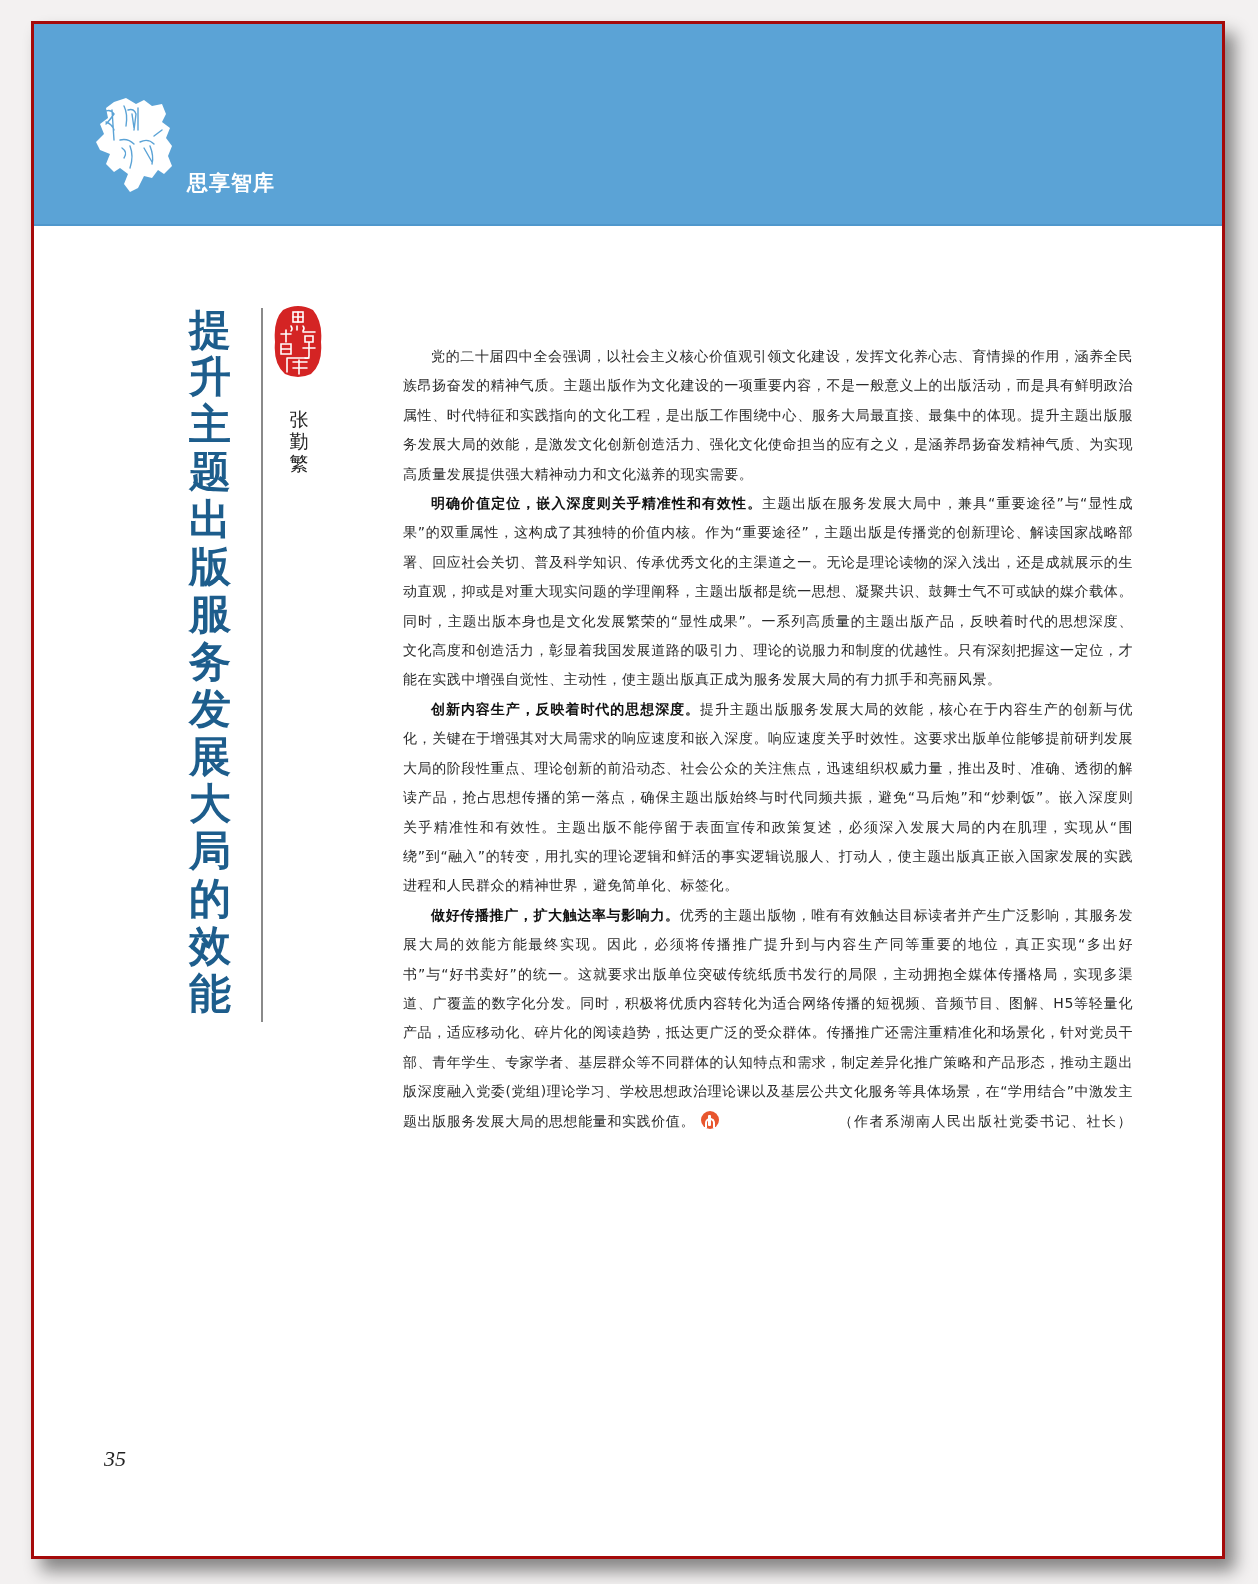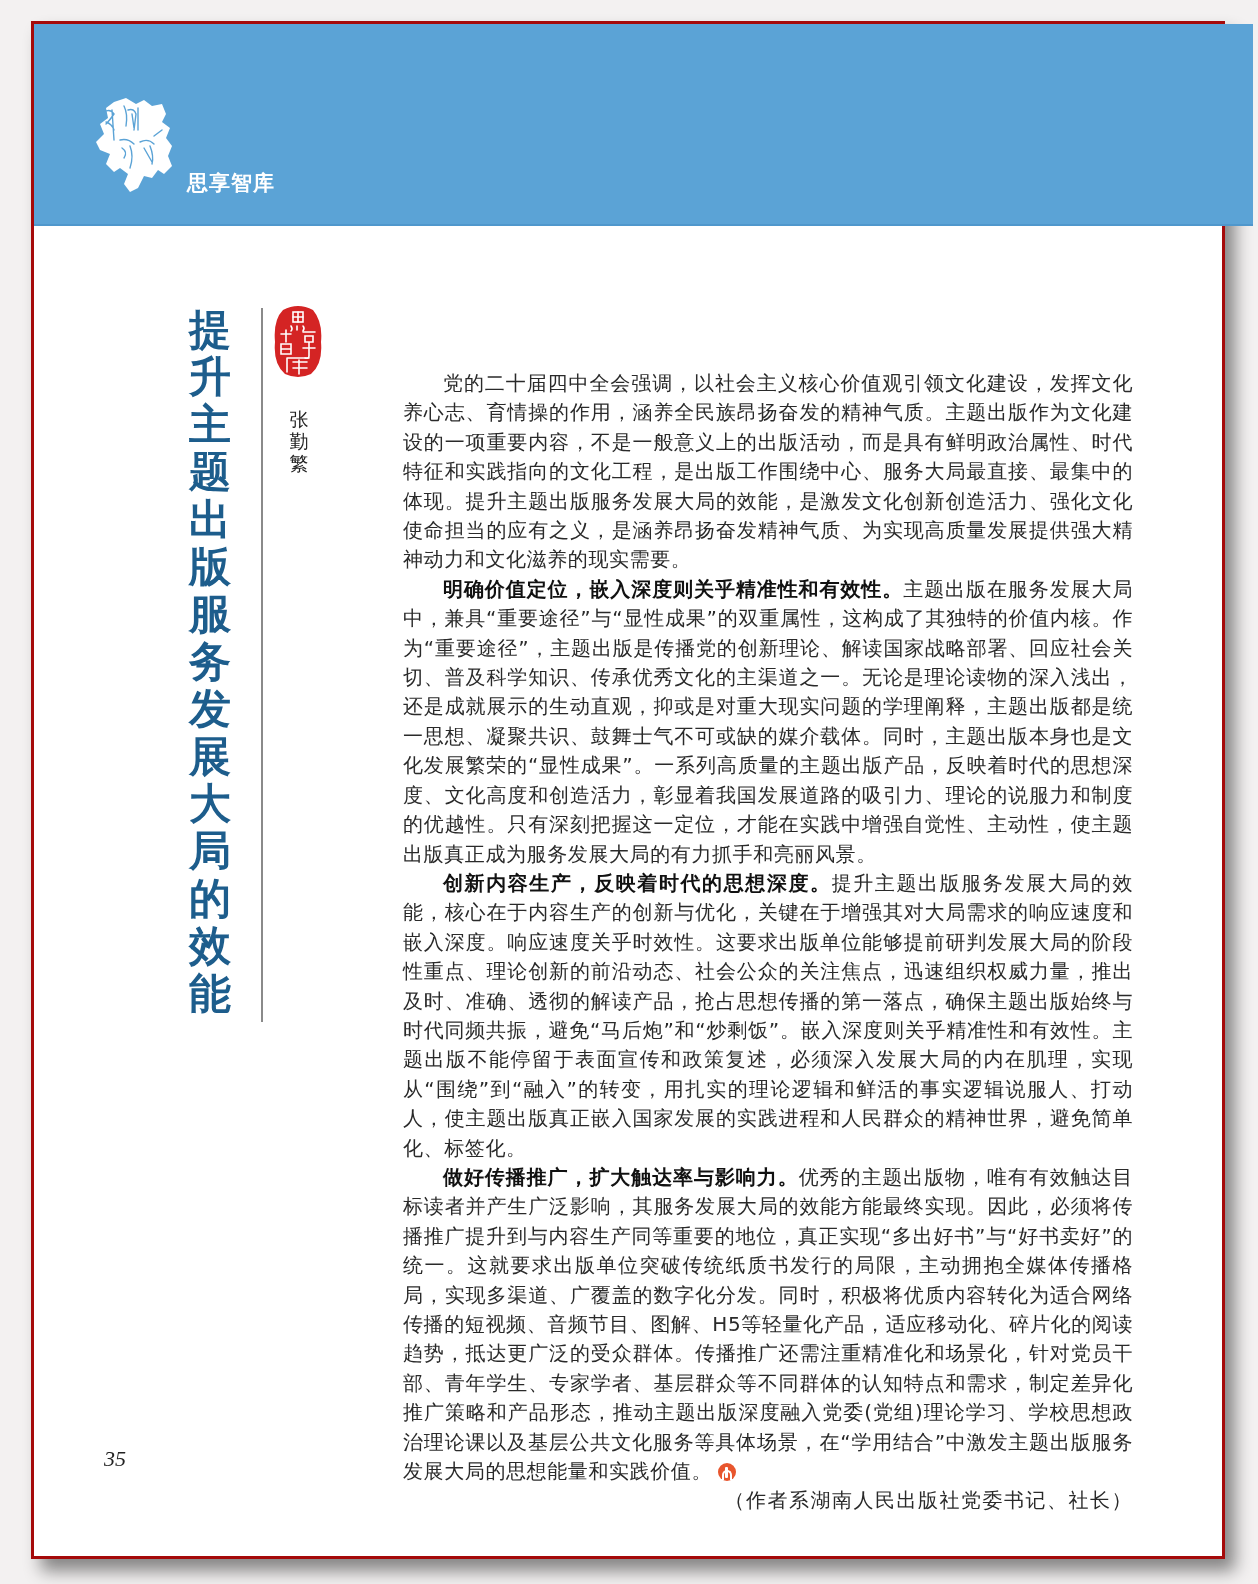--- a/index.html
+++ b/index.html
@@ -11,21 +11,20 @@
   .page {
     position:absolute; left:31px; top:21px; width:1188px; height:1532px;
     background:#ffffff;
     border:3px solid #a50a0a;
     box-shadow: 10px 12px 16px rgba(0,0,0,0.45);
   }
   .header {
     position:absolute; left:0; top:0; width:1188px; height:200px;
     background:#5ba3d6;
     border-bottom:2px solid #4f97cc;
-    padding-left:31px;
   }
   .logo-map {
     position:absolute; left:58px; top:72px; width:90px; height:100px;
   }
   .column-name {
     position:absolute; left:153px; top:145px;
     font-family:"DejaVu Sans", "Liberation Sans", sans-serif;
     font-weight:bold; font-size:21px; color:#ffffff; letter-spacing:1px;
   }
   .title-col {
@@ -44,24 +43,23 @@
   }
   .author {
     position:absolute; left:253px; top:384px; width:24px;
     font-size:19px; line-height:22px; color:#222; text-align:center;
     font-family:"DejaVu Serif", "Liberation Serif", serif;
   }
   .author span { display:block; }
   .body-text {
     position:absolute; left:369px; top:318px; width:730px;
     font-family:"DejaVu Sans", "Liberation Sans", sans-serif;
-    font-size:20px; line-height:29.4px; color:#2a2a2a;
+    font-size:14px; line-height:29.4px; color:#2a2a2a;
     text-align:justify; text-justify:inter-character;
     letter-spacing:0.6px;
-    margin-top:27px;
   }
   .body-text p { margin:0; text-indent:2em; }
   .body-text b { font-weight:bold; color:#111; }
   .end-mark {
     display:inline-block; width:18px; height:18px; border-radius:50%;
     background:#e8562e; vertical-align:-3px; margin-left:6px; position:relative;
   }
   .end-mark::after {
     content:""; position:absolute; left:7px; top:4px; width:3px; height:11px;
     background:#fff; border-radius:1px;

